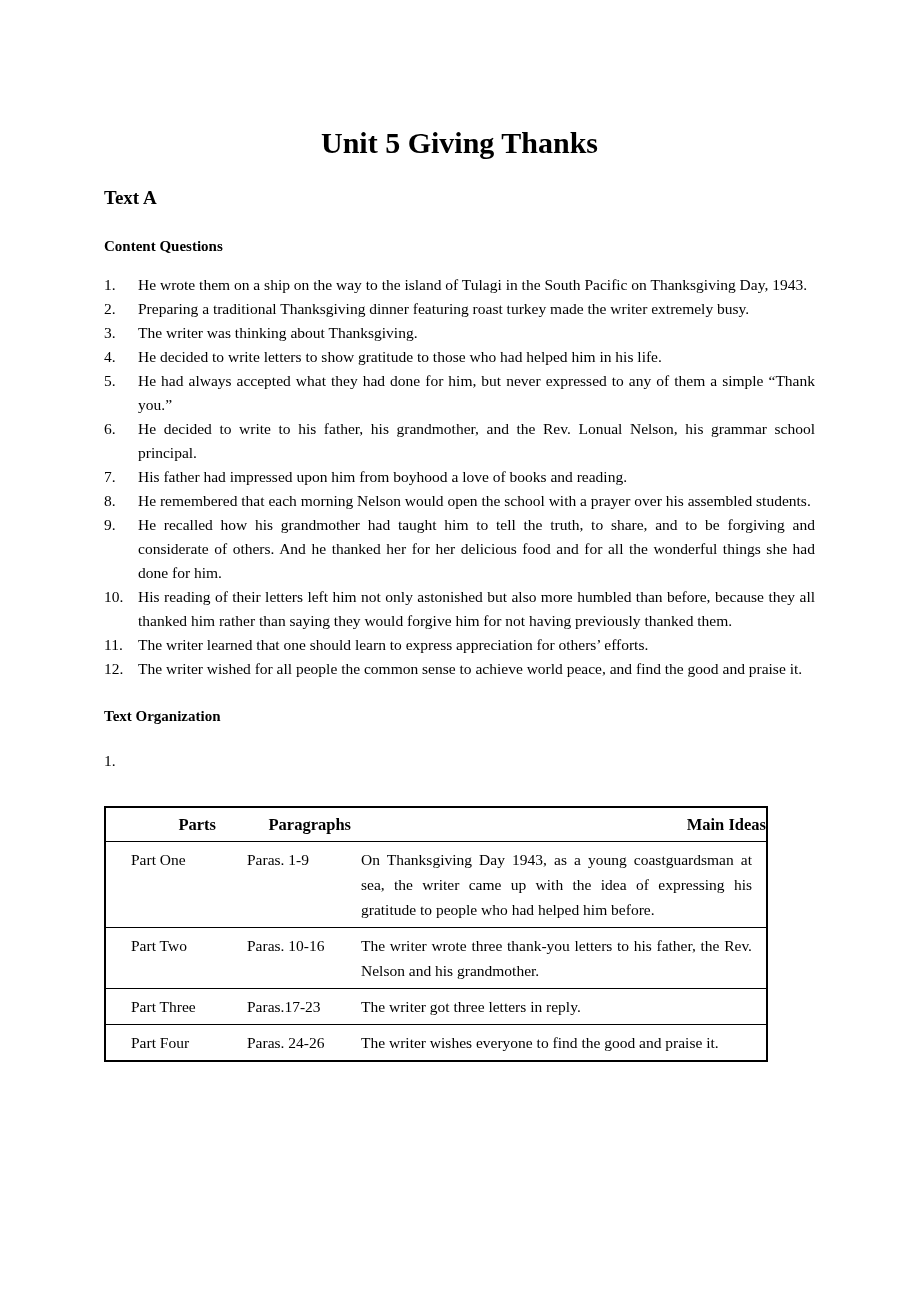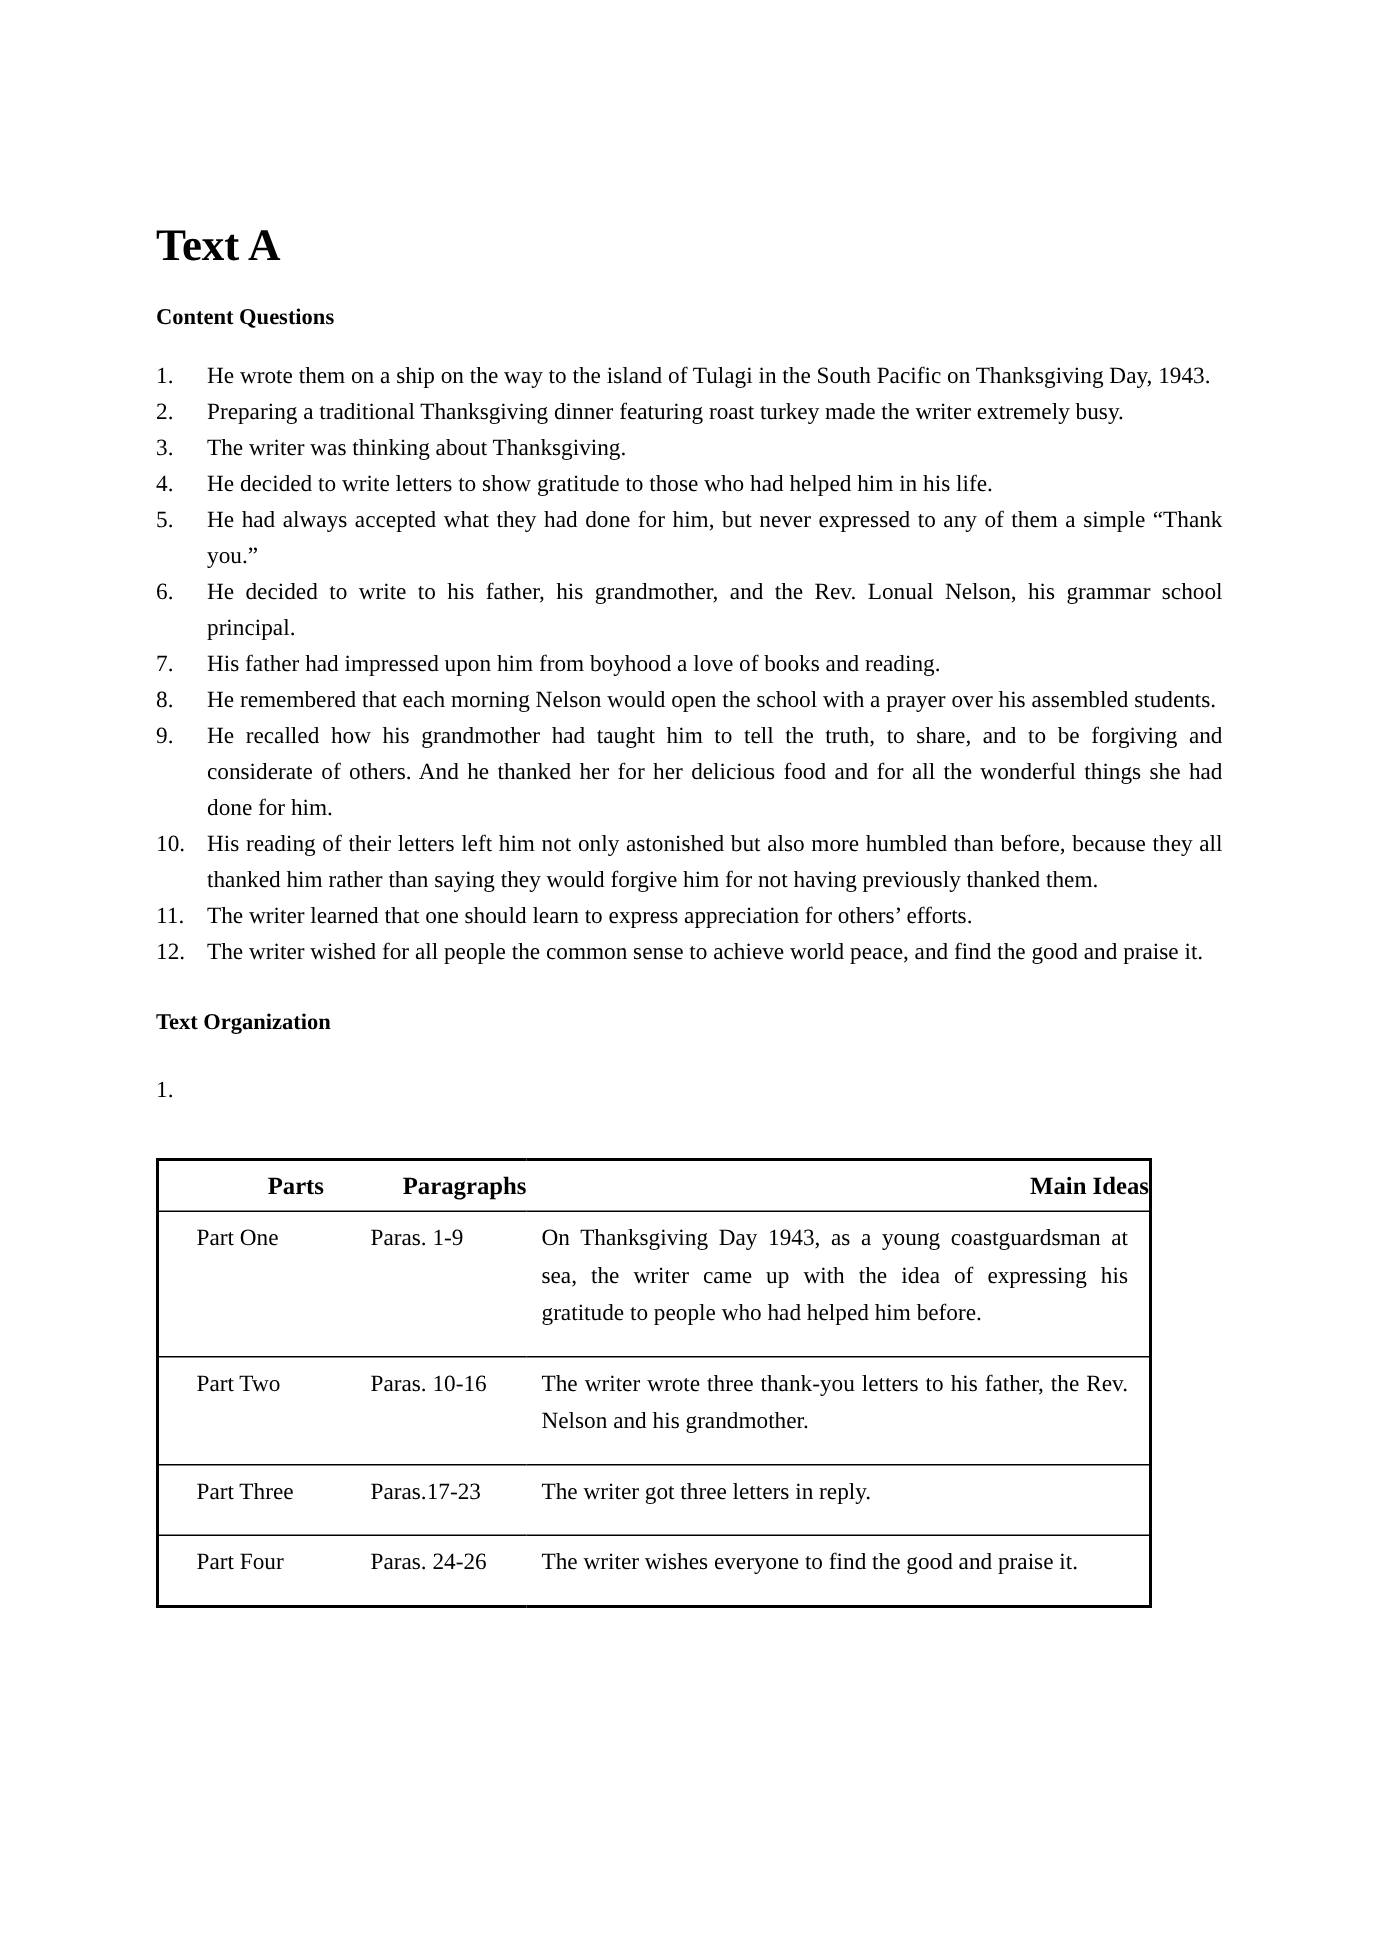--- a/index.html
+++ b/index.html
@@ -19,21 +19,21 @@
   }
   .doc-title {
     width: 711px;
     text-align: center;
     font-size: 30px;
     font-weight: bold;
     line-height: 34px;
     margin: 0;
   }
   .section-heading {
-    font-size: 30px;
+    font-size: 19px;
     font-weight: bold;
     line-height: 26px;
     margin: 25px 0 0 0;
   }
   .sub-heading {
     font-size: 15px;
     font-weight: bold;
     line-height: 22px;
     margin: 24px 0 0 0;
   }
@@ -65,34 +65,35 @@
   .to-table th {
     font-size: 16.5px;
     font-weight: bold;
     text-align: right;
     padding: 7px 0 6px 0;
     border-bottom: 1.5px solid #000000;
   }
   .to-table td {
     vertical-align: top;
     padding-top: 5px;
-    padding-bottom: 16px;
+    padding-bottom: 5px;
     line-height: 25px;
     border-top: 1.5px solid #000000;
   }
   .to-table tbody tr:first-child td { border-top: none; }
   td.cell-part  { padding-left: 25px; }
   td.cell-paras { padding-left: 31px; }
   td.cell-idea  { padding-left: 10px; padding-right: 14px; text-align: justify; }
 </style>
 </head>
 <body>
 
 <div class="page">
 
+  <h1 class="doc-title">Unit 5 Giving Thanks</h1>
 
   <h2 class="section-heading">Text A</h2>
 
   <h3 class="sub-heading">Content Questions</h3>
 
   <div class="cq-list" id="cq-list">
       <div class="cq-item">
         <div class="cq-num">1.</div>
         <div class="cq-text">He wrote them on a ship on the way to the island of Tulagi in the South Pacific on Thanksgiving Day, 1943.</div>
       </div>

